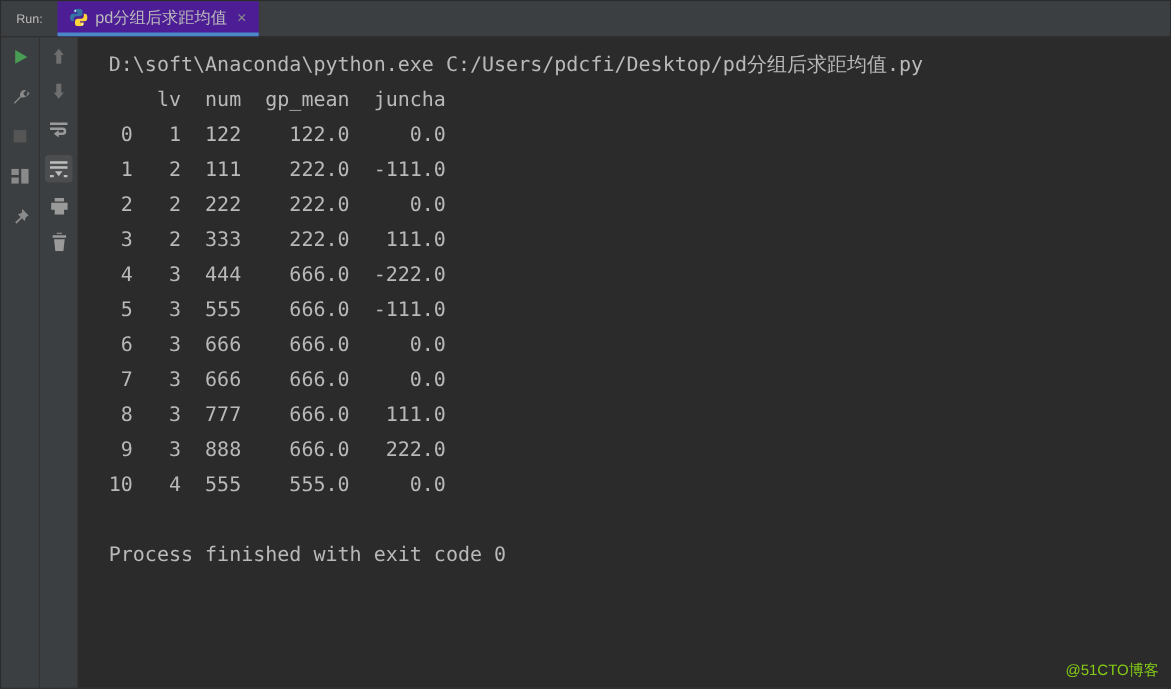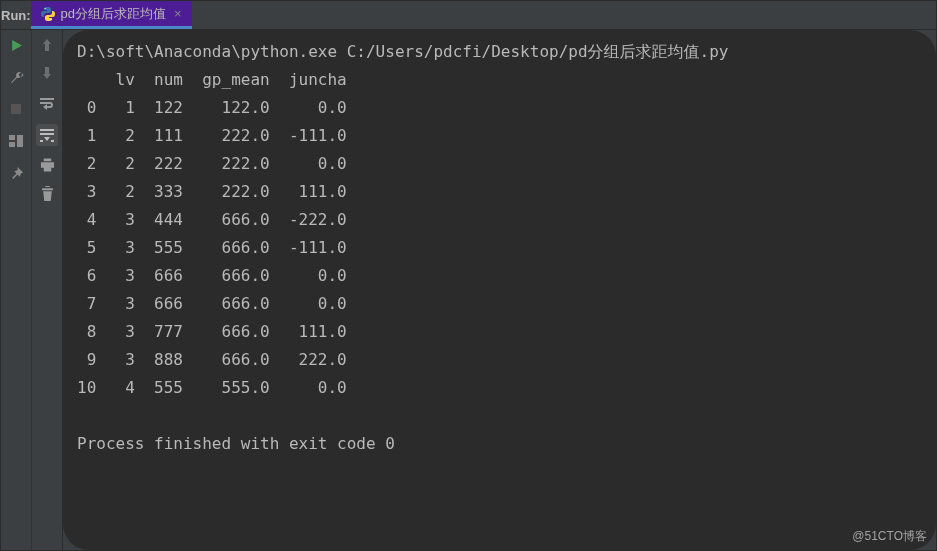--- a/index.html
+++ b/index.html
@@ -1,32 +1,32 @@
 <!DOCTYPE html>
 <html><head>
 <meta charset="utf-8">
 <style>
   html,body{margin:0;padding:0;width:937px;height:551px;background:#3c3f41;font-family:"DejaVu Sans Mono","Consolas","Menlo",monospace;font-size:14px;color:#bbbbbb;overflow:hidden;}
   .root{display:flex;flex-direction:column;width:100%;height:100%;border:1px solid #2b2b2b;box-sizing:border-box;}
   .top-bar{height:28px;background:#3c3f41;display:flex;align-items:stretch;border-bottom:1px solid #2b2b2b;}
-  .run-label{font-family:"Segoe UI","Arial",sans-serif;font-size:13px;color:#bbbbbb;padding:0 0;display:flex;align-items:center;font-weight:bold;}
+  .run-label{font-family:"Segoe UI","Arial",sans-serif;font-size:10px;color:#bbbbbb;padding:0 12px;display:flex;align-items:center;}
   .tab{display:flex;align-items:center;padding:0 10px;border-bottom:3px solid #4a88c7;background:#4c1d95;font-family:"Segoe UI","Arial",sans-serif;font-size:13px;color:#bbbbbb;}
   .tab .py-icon{margin-right:6px;display:flex;align-items:center;}
   .tab .close{margin-left:8px;color:#8a8a8a;font-size:13px;}
   .body{flex:1;display:flex;min-height:0;}
   .gutter{width:30px;background:#3c3f41;display:flex;flex-direction:column;align-items:center;padding-top:6px;gap:14px;border-right:1px solid #323232;}
   .gutter2{width:30px;background:#3c3f41;display:flex;flex-direction:column;align-items:center;padding-top:6px;gap:10px;border-right:1px solid #2b2b2b;}
   .ico{width:18px;height:18px;display:flex;align-items:center;justify-content:center;color:#8a8a8a;}
   .ico svg{display:block;}
   .ico.green{color:#499c54;}
   .ico-box{width:22px;height:22px;display:flex;align-items:center;justify-content:center;border-radius:3px;}
   .ico-box.sel{background:#4b4d4f;}
-  .console{flex:1;background:#2b2b2b;padding:8px 0 0 14px;overflow:hidden;border-radius:26px;}
+  .console{flex:1;background:#2b2b2b;padding:8px 0 0 24px;overflow:hidden;}
   .console pre{margin:0;font-family:"DejaVu Sans Mono","Consolas","Menlo",monospace;font-size:16px;line-height:28px;color:#b9b9b9;white-space:pre;}
-  .watermark{position:absolute;right:10px;bottom:6px;color:#a3a3a3;font-family:"Segoe UI","Arial",sans-serif;font-size:12px;}
+  .watermark{position:absolute;right:10px;bottom:6px;color:#84cc16;font-family:"Segoe UI","Arial",sans-serif;font-size:12px;}
 </style>
 </head>
 <body>
 
 <div class="root">
   <div class="top-bar">
     <div class="run-label">Run:</div>
     <div class="tab">
       <span class="py-icon">
         <svg width="14" height="14" viewBox="0 0 14 14">

